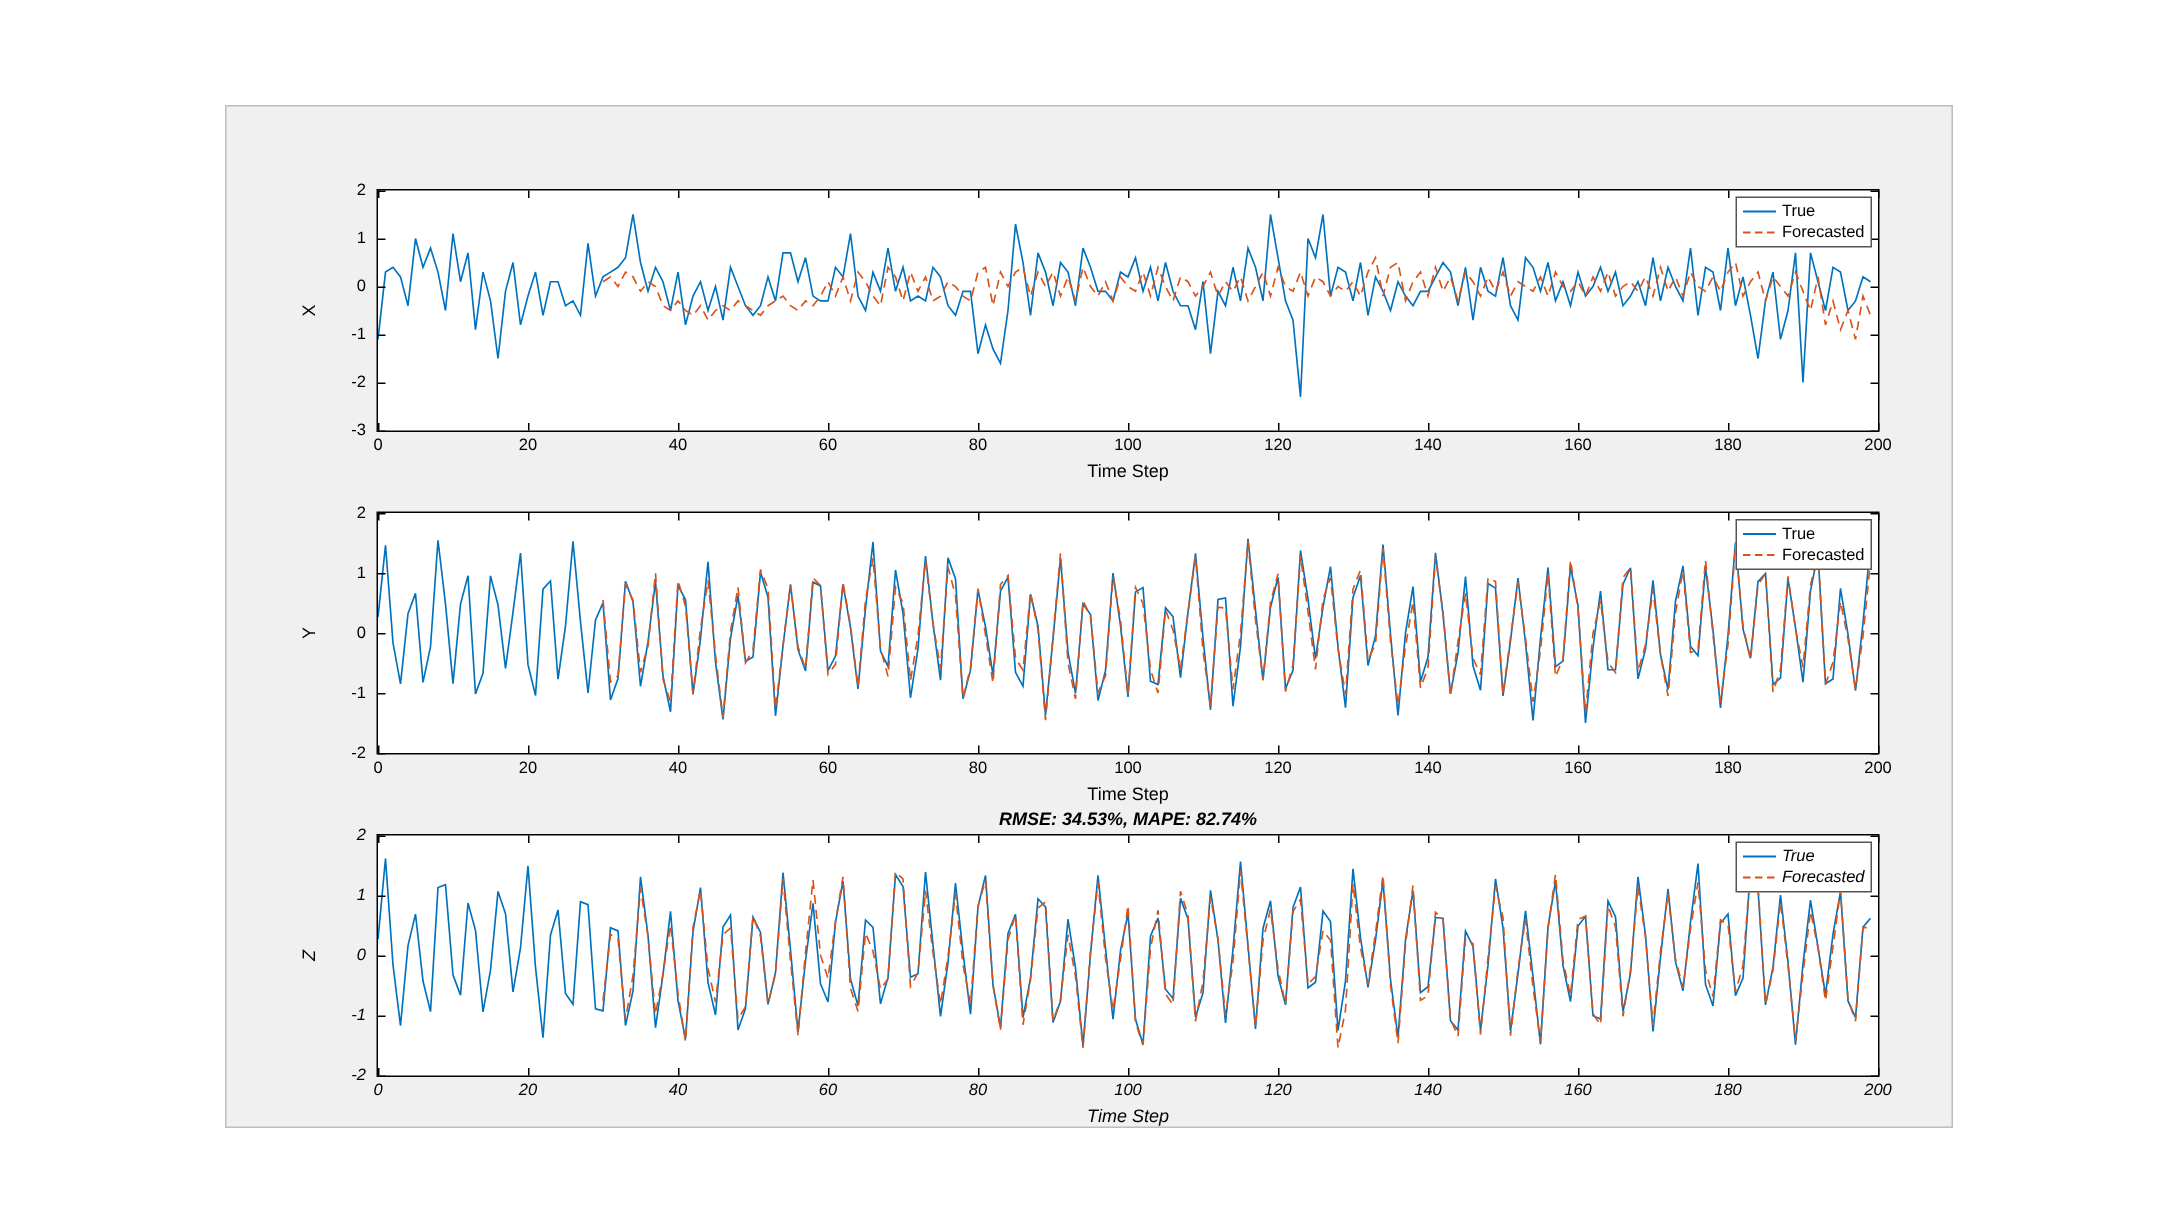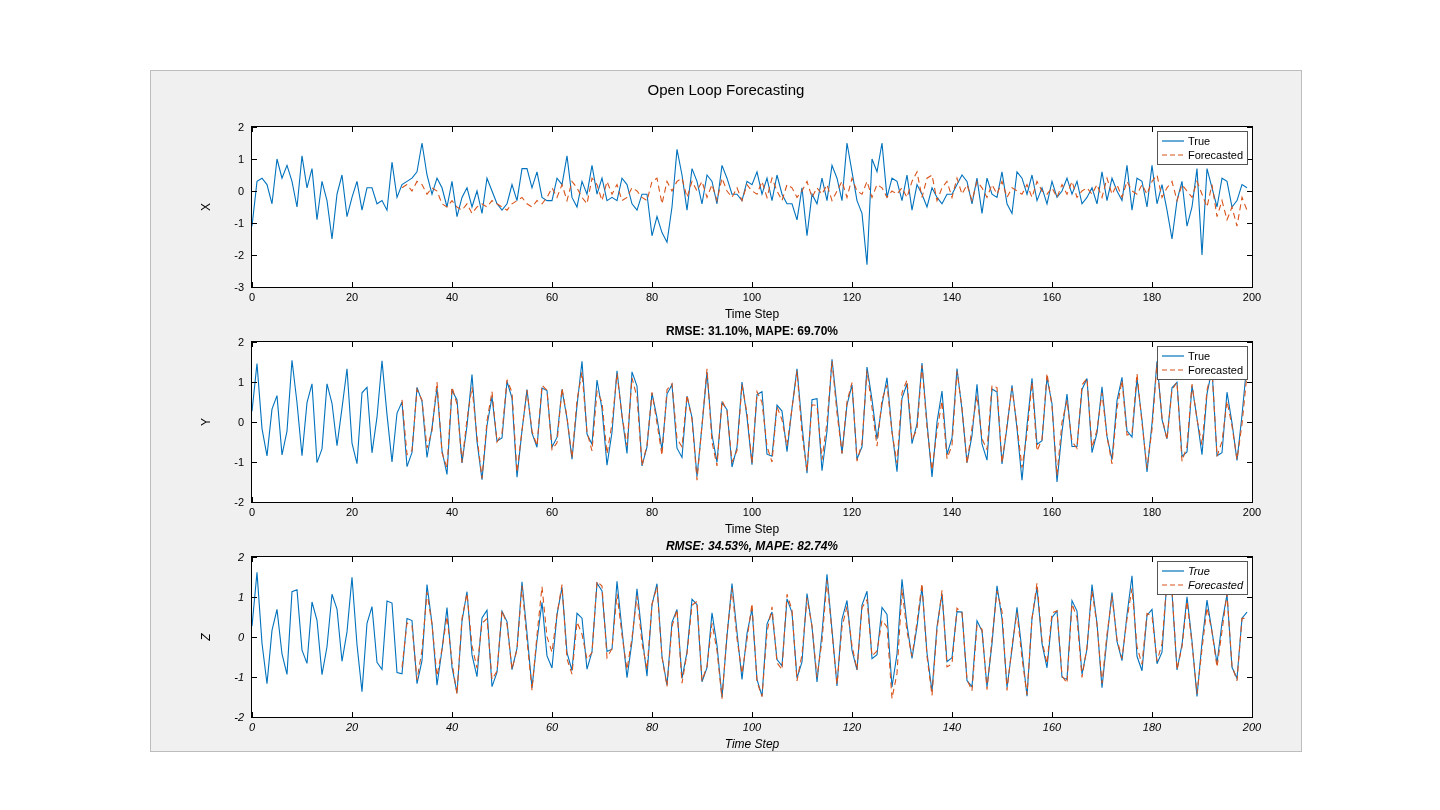--- a/index.html
+++ b/index.html
@@ -129,21 +129,20 @@
     left:0; top:0;
     width:100%;
     height:100%;
   }
 </style>
 </head>
 <body>
 
 <div class="figure">
 
-  <div class="sgtitle">Open Loop Forecasting</div>
 
   <div class="panel" id="panel-X" style="top:55px;">
     <div class="ylab">X</div>
     <div class="xlab">Time Step</div>
     <svg class="plot" viewBox="0 0 1000 160" preserveAspectRatio="none">
         <path d="M0.0 99.2 L5.0 54.4 L10.0 51.2 L15.0 57.6 L20.0 76.8 L25.0 32.0 L30.0 51.2 L35.0 38.4 L40.0 54.4 L45.0 80.0 L50.0 28.8 L55.0 60.8 L60.0 41.6 L65.0 92.8 L70.0 54.4 L75.0 73.6 L80.0 112.0 L85.0 67.2 L90.0 48.0 L95.0 89.6 L100.0 70.4 L105.0 54.4 L110.0 83.2 L115.0 60.8 L120.0 60.8 L125.0 76.8 L130.0 73.6 L135.0 83.2 L140.0 35.2 L145.0 70.4 L150.0 57.6 L155.0 54.4 L160.0 51.2 L165.0 44.8 L170.0 16.0 L175.0 48.0 L180.0 67.2 L185.0 51.2 L190.0 60.8 L195.0 80.0 L200.0 54.4 L205.0 89.6 L210.0 70.4 L215.0 60.8 L220.0 80.0 L225.0 64.0 L230.0 86.4 L235.0 51.2 L240.0 64.0 L245.0 76.8 L250.0 83.2 L255.0 76.8 L260.0 57.6 L265.0 73.6 L270.0 41.6 L275.0 41.6 L280.0 60.8 L285.0 44.8 L290.0 70.4 L295.0 73.6 L300.0 73.6 L305.0 51.2 L310.0 57.6 L315.0 28.8 L320.0 70.4 L325.0 80.0 L330.0 54.4 L335.0 67.2 L340.0 38.4 L345.0 67.2 L350.0 51.2 L355.0 73.6 L360.0 70.4 L365.0 73.6 L370.0 51.2 L375.0 57.6 L380.0 76.8 L385.0 83.2 L390.0 67.2 L395.0 67.2 L400.0 108.8 L405.0 89.6 L410.0 105.6 L415.0 115.2 L420.0 80.0 L425.0 22.4 L430.0 48.0 L435.0 83.2 L440.0 41.6 L445.0 54.4 L450.0 76.8 L455.0 48.0 L460.0 54.4 L465.0 76.8 L470.0 38.4 L475.0 51.2 L480.0 67.2 L485.0 67.2 L490.0 73.6 L495.0 54.4 L500.0 57.6 L505.0 44.8 L510.0 67.2 L515.0 51.2 L520.0 73.6 L525.0 48.0 L530.0 67.2 L535.0 76.8 L540.0 76.8 L545.0 92.8 L550.0 60.8 L555.0 108.8 L560.0 67.2 L565.0 76.8 L570.0 51.2 L575.0 73.6 L580.0 38.4 L585.0 51.2 L590.0 73.6 L595.0 16.0 L600.0 44.8 L605.0 73.6 L610.0 86.4 L615.0 137.6 L620.0 32.0 L625.0 44.8 L630.0 16.0 L635.0 70.4 L640.0 51.2 L645.0 54.4 L650.0 73.6 L655.0 48.0 L660.0 83.2 L665.0 57.6 L670.0 67.2 L675.0 80.0 L680.0 60.8 L685.0 70.4 L690.0 76.8 L695.0 67.2 L700.0 67.2 L705.0 57.6 L710.0 48.0 L715.0 54.4 L720.0 76.8 L725.0 51.2 L730.0 86.4 L735.0 51.2 L740.0 67.2 L745.0 70.4 L750.0 44.8 L755.0 76.8 L760.0 86.4 L765.0 44.8 L770.0 51.2 L775.0 67.2 L780.0 48.0 L785.0 73.6 L790.0 60.8 L795.0 76.8 L800.0 54.4 L805.0 70.4 L810.0 64.0 L815.0 51.2 L820.0 67.2 L825.0 54.4 L830.0 76.8 L835.0 70.4 L840.0 60.8 L845.0 76.8 L850.0 44.8 L855.0 73.6 L860.0 51.2 L865.0 64.0 L870.0 73.6 L875.0 38.4 L880.0 83.2 L885.0 51.2 L890.0 54.4 L895.0 80.0 L900.0 38.4 L905.0 76.8 L910.0 57.6 L915.0 83.2 L920.0 112.0 L925.0 73.6 L930.0 54.4 L935.0 99.2 L940.0 80.0 L945.0 41.6 L950.0 128.0 L955.0 41.6 L960.0 60.8 L965.0 80.0 L970.0 51.2 L975.0 54.4 L980.0 80.0 L985.0 73.6 L990.0 57.6 L995.0 60.8 " fill="none" stroke="#0072BD" stroke-width="1.1"></path>
         <path d="M150.0 60.8 L155.0 57.6 L160.0 64.0 L165.0 54.4 L170.0 57.6 L175.0 67.2 L180.0 60.8 L185.0 64.0 L190.0 76.8 L195.0 80.0 L200.0 73.6 L205.0 80.0 L210.0 83.2 L215.0 76.8 L220.0 86.4 L225.0 80.0 L230.0 76.8 L235.0 80.0 L240.0 73.6 L245.0 76.8 L250.0 80.0 L255.0 83.2 L260.0 76.8 L265.0 73.6 L270.0 70.4 L275.0 76.8 L280.0 80.0 L285.0 73.6 L290.0 76.8 L295.0 70.4 L300.0 60.8 L305.0 70.4 L310.0 57.6 L315.0 73.6 L320.0 54.4 L325.0 60.8 L330.0 70.4 L335.0 76.8 L340.0 51.2 L345.0 57.6 L350.0 73.6 L355.0 54.4 L360.0 67.2 L365.0 57.6 L370.0 73.6 L375.0 70.4 L380.0 60.8 L385.0 64.0 L390.0 70.4 L395.0 73.6 L400.0 54.4 L405.0 51.2 L410.0 76.8 L415.0 54.4 L420.0 64.0 L425.0 54.4 L430.0 51.2 L435.0 70.4 L440.0 54.4 L445.0 64.0 L450.0 54.4 L455.0 70.4 L460.0 57.6 L465.0 73.6 L470.0 51.2 L475.0 64.0 L480.0 70.4 L485.0 60.8 L490.0 73.6 L495.0 57.6 L500.0 64.0 L505.0 67.2 L510.0 54.4 L515.0 70.4 L520.0 51.2 L525.0 64.0 L530.0 73.6 L535.0 57.6 L540.0 60.8 L545.0 70.4 L550.0 64.0 L555.0 54.4 L560.0 70.4 L565.0 60.8 L570.0 67.2 L575.0 57.6 L580.0 73.6 L585.0 64.0 L590.0 54.4 L595.0 70.4 L600.0 51.2 L605.0 64.0 L610.0 67.2 L615.0 54.4 L620.0 70.4 L625.0 57.6 L630.0 60.8 L635.0 70.4 L640.0 64.0 L645.0 67.2 L650.0 60.8 L655.0 70.4 L660.0 54.4 L665.0 44.8 L670.0 70.4 L675.0 51.2 L680.0 48.0 L685.0 73.6 L690.0 60.8 L695.0 54.4 L700.0 70.4 L705.0 51.2 L710.0 67.2 L715.0 57.6 L720.0 73.6 L725.0 54.4 L730.0 60.8 L735.0 70.4 L740.0 57.6 L745.0 67.2 L750.0 54.4 L755.0 70.4 L760.0 60.8 L765.0 64.0 L770.0 67.2 L775.0 57.6 L780.0 70.4 L785.0 54.4 L790.0 64.0 L795.0 67.2 L800.0 60.8 L805.0 70.4 L810.0 57.6 L815.0 67.2 L820.0 54.4 L825.0 70.4 L830.0 64.0 L835.0 60.8 L840.0 67.2 L845.0 57.6 L850.0 70.4 L855.0 51.2 L860.0 67.2 L865.0 57.6 L870.0 70.4 L875.0 54.4 L880.0 64.0 L885.0 67.2 L890.0 57.6 L895.0 67.2 L900.0 54.4 L905.0 48.0 L910.0 70.4 L915.0 60.8 L920.0 54.4 L925.0 73.6 L930.0 57.6 L935.0 64.0 L940.0 70.4 L945.0 54.4 L950.0 67.2 L955.0 80.0 L960.0 57.6 L965.0 89.6 L970.0 73.6 L975.0 92.8 L980.0 80.0 L985.0 99.2 L990.0 70.4 L995.0 83.2 " fill="none" stroke="#D95319" stroke-width="1.1" stroke-dasharray="6 4"></path>
       </svg>
     <div class="xtick-container">
         <div class="xtick" style="left: 0px;">0</div>
@@ -210,21 +209,20 @@
       <div class="row">
           <svg width="22" height="10">
             <line x1="0" y1="5" x2="22" y2="5" stroke="#D95319" stroke-width="1.2" stroke-dasharray="5 3"></line>
           </svg>
           <span>Forecasted</span>
         </div>
     </div>
   </div>
 
   <div class="panel" id="panel-Y" style="top:270px;">
-    <div class="panel-title">RMSE: 31.10%, MAPE: 69.70%</div>
     <div class="ylab">Y</div>
     <div class="xlab">Time Step</div>
     <svg class="plot" viewBox="0 0 1000 160" preserveAspectRatio="none">
         <path d="M0.0 69.2 L5.0 21.5 L10.0 86.6 L15.0 113.9 L20.0 67.1 L25.0 53.6 L30.0 112.9 L35.0 89.1 L40.0 18.2 L45.0 60.8 L50.0 113.7 L55.0 60.7 L60.0 41.8 L65.0 120.6 L70.0 106.9 L75.0 41.9 L80.0 61.3 L85.0 103.6 L90.0 66.1 L95.0 26.7 L100.0 101.1 L105.0 121.7 L110.0 50.8 L115.0 45.3 L120.0 110.8 L125.0 75.2 L130.0 18.9 L135.0 72.6 L140.0 120.0 L145.0 71.3 L150.0 59.9 L155.0 124.6 L160.0 110.4 L165.0 45.5 L170.0 59.1 L175.0 115.5 L180.0 85.9 L185.0 45.7 L190.0 108.7 L195.0 132.5 L200.0 48.2 L205.0 57.9 L210.0 120.9 L215.0 83.9 L220.0 32.6 L225.0 99.4 L230.0 137.6 L235.0 83.5 L240.0 54.9 L245.0 99.0 L250.0 96.0 L255.0 39.4 L260.0 56.1 L265.0 135.2 L270.0 88.6 L275.0 47.5 L280.0 91.1 L285.0 105.3 L290.0 46.1 L295.0 48.6 L300.0 105.1 L305.0 95.4 L310.0 47.6 L315.0 76.4 L320.0 117.2 L325.0 63.8 L330.0 19.3 L335.0 92.1 L340.0 102.3 L345.0 38.0 L350.0 66.9 L355.0 123.2 L360.0 90.3 L365.0 28.7 L370.0 73.7 L375.0 111.4 L380.0 29.9 L385.0 44.0 L390.0 123.9 L395.0 104.8 L400.0 51.1 L405.0 75.9 L410.0 108.0 L415.0 52.1 L420.0 42.7 L425.0 106.2 L430.0 115.4 L435.0 54.2 L440.0 75.3 L445.0 134.8 L450.0 83.9 L455.0 30.1 L460.0 92.8 L465.0 120.3 L470.0 60.5 L475.0 67.7 L480.0 125.0 L485.0 105.1 L490.0 40.0 L495.0 75.1 L500.0 122.6 L505.0 52.6 L510.0 49.7 L515.0 112.2 L520.0 114.3 L525.0 63.2 L530.0 69.1 L535.0 109.8 L540.0 66.1 L545.0 26.9 L550.0 83.2 L555.0 131.2 L560.0 57.7 L565.0 56.7 L570.0 128.8 L575.0 89.1 L580.0 17.2 L585.0 64.6 L590.0 111.4 L595.0 62.8 L600.0 42.8 L605.0 117.1 L610.0 104.8 L615.0 25.0 L620.0 57.6 L625.0 97.1 L630.0 62.7 L635.0 35.7 L640.0 89.3 L645.0 129.8 L650.0 56.3 L655.0 41.7 L660.0 101.7 L665.0 81.8 L670.0 21.1 L675.0 80.7 L680.0 134.9 L685.0 80.1 L690.0 49.1 L695.0 112.5 L700.0 96.0 L705.0 26.5 L710.0 67.6 L715.0 120.6 L720.0 93.3 L725.0 42.4 L730.0 101.9 L735.0 118.2 L740.0 47.0 L745.0 50.1 L750.0 121.9 L755.0 85.3 L760.0 43.4 L765.0 86.5 L770.0 138.3 L775.0 83.5 L780.0 36.3 L785.0 102.5 L790.0 98.7 L795.0 35.5 L800.0 61.9 L805.0 139.9 L810.0 89.8 L815.0 52.0 L820.0 104.5 L825.0 104.5 L830.0 47.5 L835.0 36.5 L840.0 110.6 L845.0 90.8 L850.0 44.9 L855.0 94.4 L860.0 117.7 L865.0 58.7 L870.0 35.3 L875.0 88.9 L880.0 95.1 L885.0 36.2 L890.0 77.9 L895.0 130.0 L900.0 81.6 L905.0 19.3 L910.0 77.3 L915.0 96.8 L920.0 45.8 L925.0 40.3 L930.0 114.4 L935.0 109.9 L940.0 43.7 L945.0 76.4 L950.0 112.8 L955.0 51.9 L960.0 27.1 L965.0 113.8 L970.0 110.7 L975.0 50.2 L980.0 80.9 L985.0 118.5 L990.0 73.3 L995.0 20.2 " fill="none" stroke="#0072BD" stroke-width="1.1"></path>
         <path d="M150.0 57.9 L155.0 112.6 L160.0 108.6 L165.0 47.4 L170.0 58.1 L175.0 106.2 L180.0 88.7 L185.0 40.1 L190.0 110.9 L195.0 126.0 L200.0 45.0 L205.0 62.1 L210.0 120.4 L215.0 77.3 L220.0 45.0 L225.0 94.6 L230.0 136.4 L235.0 78.9 L240.0 49.5 L245.0 99.9 L250.0 91.2 L255.0 37.7 L260.0 50.3 L265.0 130.5 L270.0 88.5 L275.0 48.0 L280.0 89.1 L285.0 103.8 L290.0 43.2 L295.0 48.4 L300.0 107.6 L305.0 100.9 L310.0 46.2 L315.0 75.1 L320.0 115.9 L325.0 58.0 L330.0 30.1 L335.0 90.3 L340.0 108.9 L345.0 49.4 L350.0 60.0 L355.0 111.9 L360.0 81.7 L365.0 31.5 L370.0 73.8 L375.0 103.7 L380.0 36.0 L385.0 55.1 L390.0 123.7 L395.0 103.0 L400.0 50.4 L405.0 81.3 L410.0 113.4 L415.0 47.6 L420.0 41.7 L425.0 96.8 L430.0 104.8 L435.0 53.0 L440.0 77.7 L445.0 138.1 L450.0 83.1 L455.0 26.8 L460.0 100.0 L465.0 123.9 L470.0 58.5 L475.0 68.7 L480.0 119.9 L485.0 108.5 L490.0 42.6 L495.0 71.2 L500.0 121.2 L505.0 49.6 L510.0 60.3 L515.0 104.4 L520.0 120.0 L525.0 64.6 L530.0 77.9 L535.0 103.8 L540.0 66.4 L545.0 28.9 L550.0 91.8 L555.0 128.9 L560.0 62.8 L565.0 63.5 L570.0 117.6 L575.0 80.1 L580.0 19.3 L585.0 71.1 L590.0 111.4 L595.0 59.6 L600.0 40.6 L605.0 119.1 L610.0 101.2 L615.0 28.5 L620.0 65.7 L625.0 104.2 L630.0 57.7 L635.0 43.0 L640.0 90.5 L645.0 121.1 L650.0 50.8 L655.0 38.0 L660.0 98.0 L665.0 87.3 L670.0 23.5 L675.0 85.4 L680.0 128.2 L685.0 88.9 L690.0 59.0 L695.0 116.7 L700.0 103.2 L705.0 29.4 L710.0 66.0 L715.0 121.8 L720.0 85.7 L725.0 53.6 L730.0 96.8 L735.0 107.8 L740.0 43.5 L745.0 45.6 L750.0 121.0 L755.0 83.1 L760.0 46.1 L765.0 83.5 L770.0 125.7 L775.0 91.7 L780.0 40.1 L785.0 109.1 L790.0 97.2 L795.0 31.4 L800.0 63.9 L805.0 133.5 L810.0 80.2 L815.0 58.3 L820.0 99.6 L825.0 106.3 L830.0 43.0 L835.0 36.4 L840.0 105.7 L845.0 88.0 L850.0 50.9 L855.0 94.5 L860.0 121.9 L865.0 66.5 L870.0 38.2 L875.0 93.0 L880.0 91.3 L885.0 31.4 L890.0 81.2 L895.0 126.2 L900.0 87.6 L905.0 21.2 L910.0 75.2 L915.0 97.8 L920.0 47.9 L925.0 40.4 L930.0 119.3 L935.0 104.1 L940.0 42.2 L945.0 77.4 L950.0 102.8 L955.0 48.3 L960.0 26.5 L965.0 114.3 L970.0 99.5 L975.0 59.0 L980.0 84.1 L985.0 117.6 L990.0 82.0 L995.0 32.1 " fill="none" stroke="#D95319" stroke-width="1.1" stroke-dasharray="6 4"></path>
       </svg>
     <div class="xtick-container">
         <div class="xtick" style="left: 0px;">0</div>
         <div class="tickmark-x" style="left: 0px;"></div>
         <div class="tickmark-x-top" style="left: 0px;"></div>

